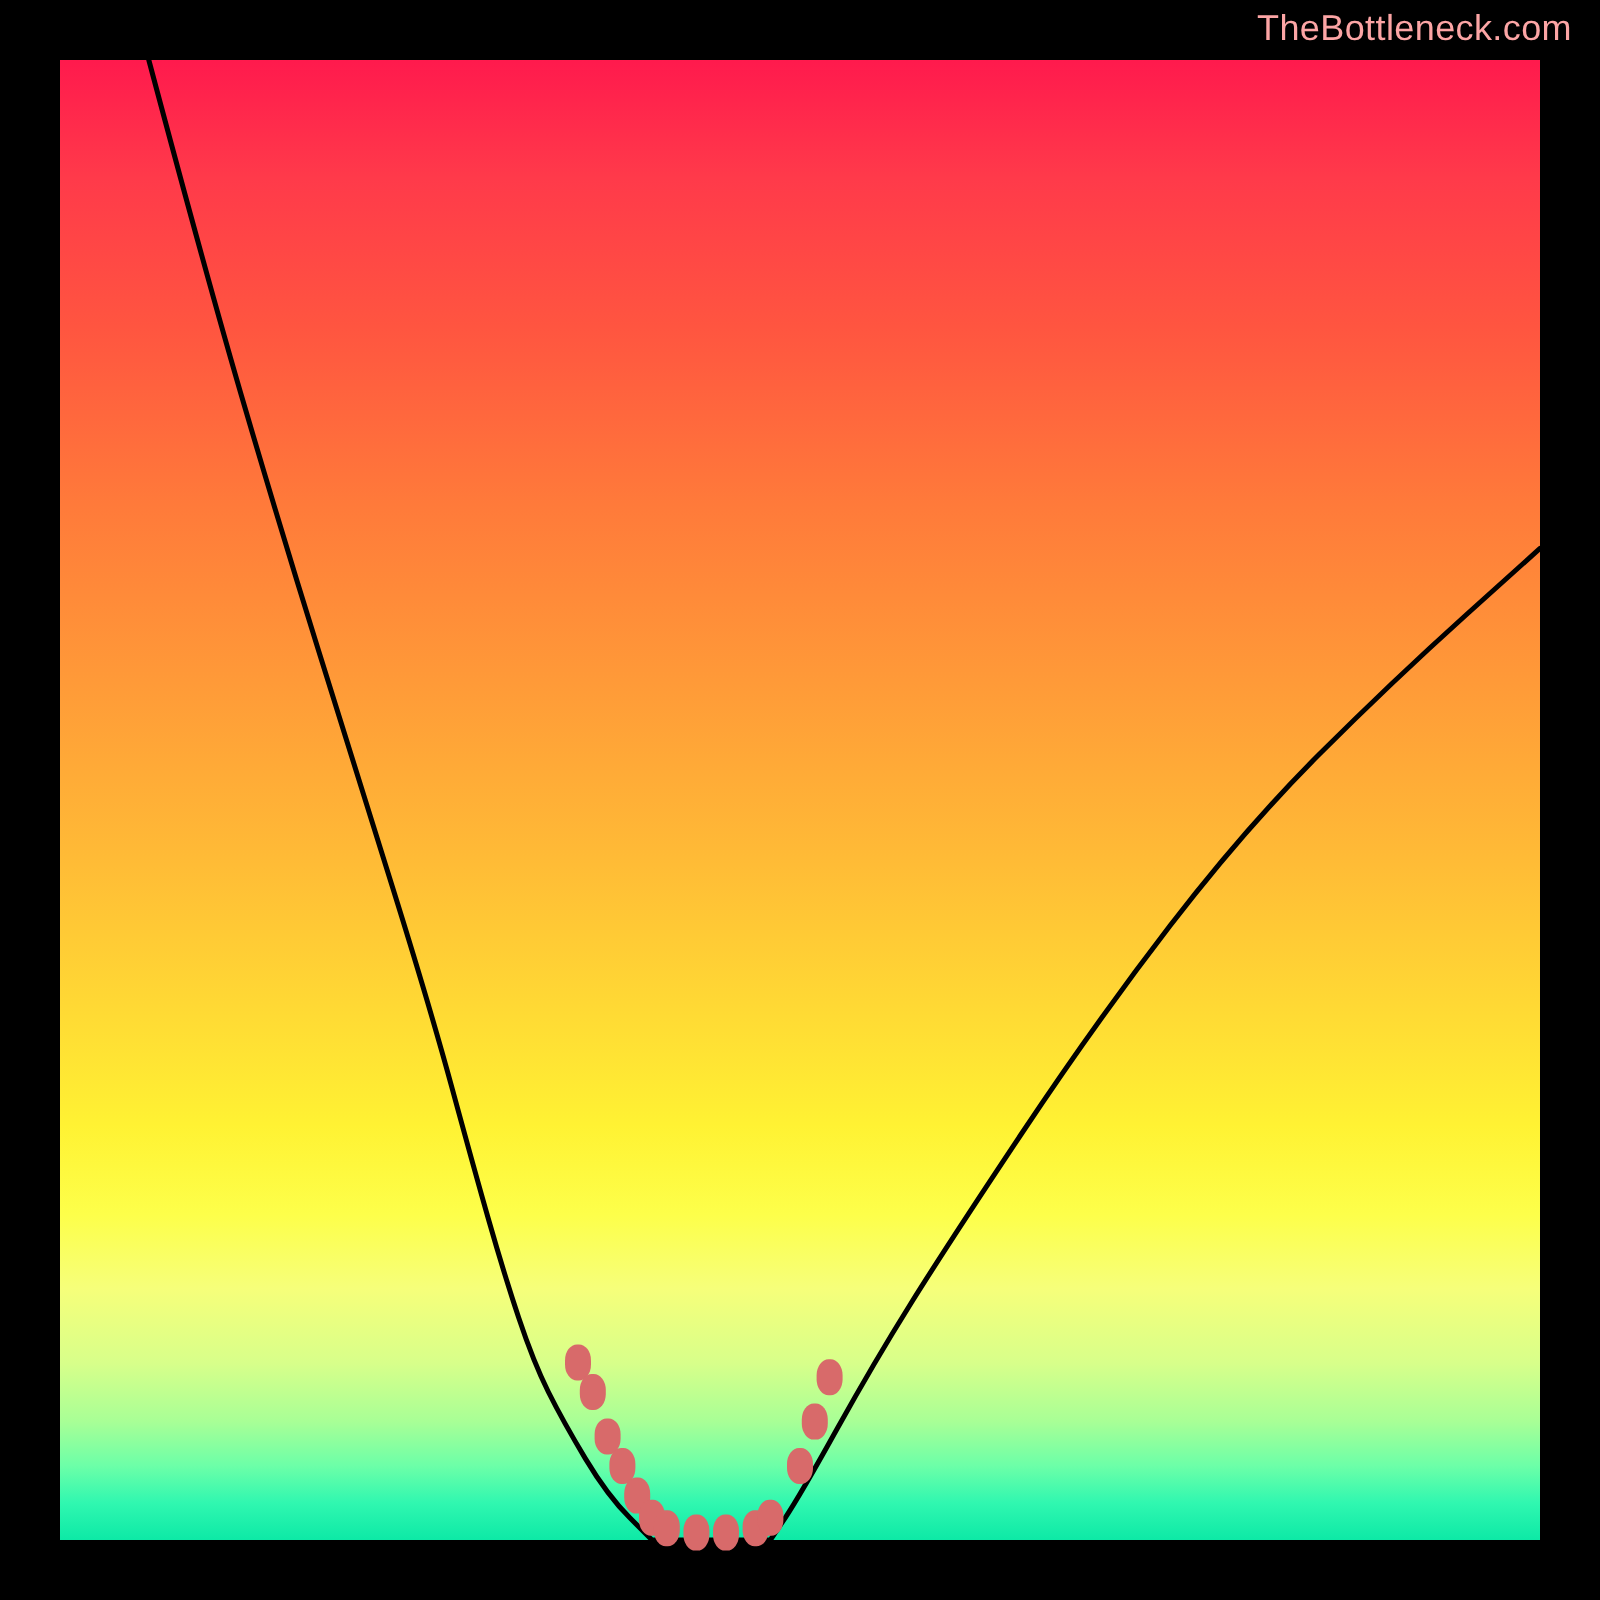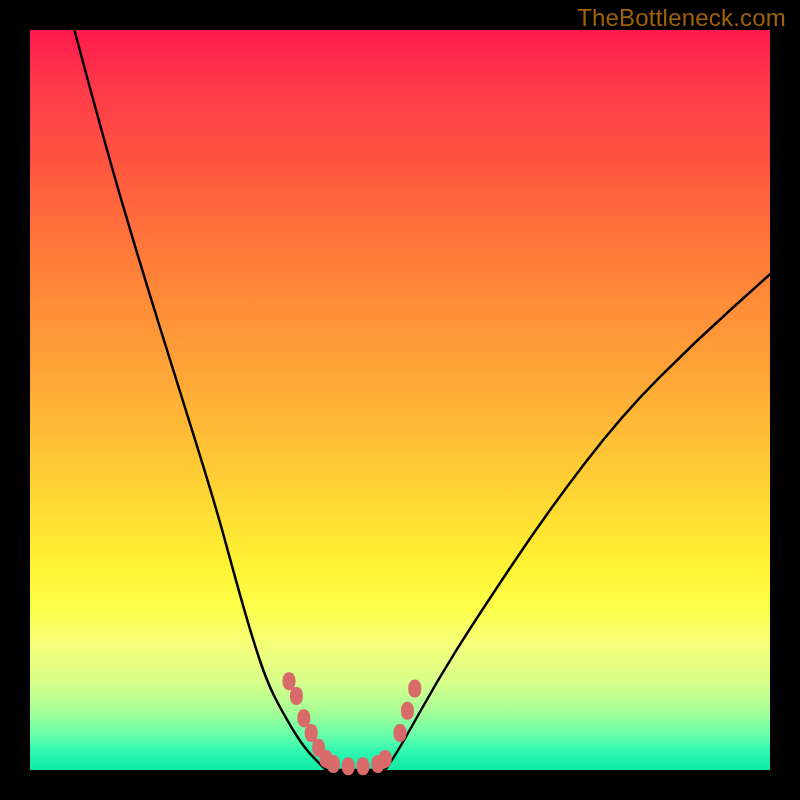--- a/index.html
+++ b/index.html
@@ -38,22 +38,22 @@
       #a8ff96 92%,
       #6cffa8 95%,
       #30f7b0 97.5%,
       #0de9a6 100%
     );
   }
   .watermark {
     position: absolute;
     top: 4px;
     right: 14px;
-    color: #a16207;
-    font-size: 24px;
+    color: #fca5a5;
+    font-size: 18px;
     letter-spacing: 0.2px;
     user-select: none;
   }
   svg.curves {
     position: absolute;
     top: 0; left: 0;
     width: 740px; height: 740px;
     overflow: visible;
   }
 </style>

